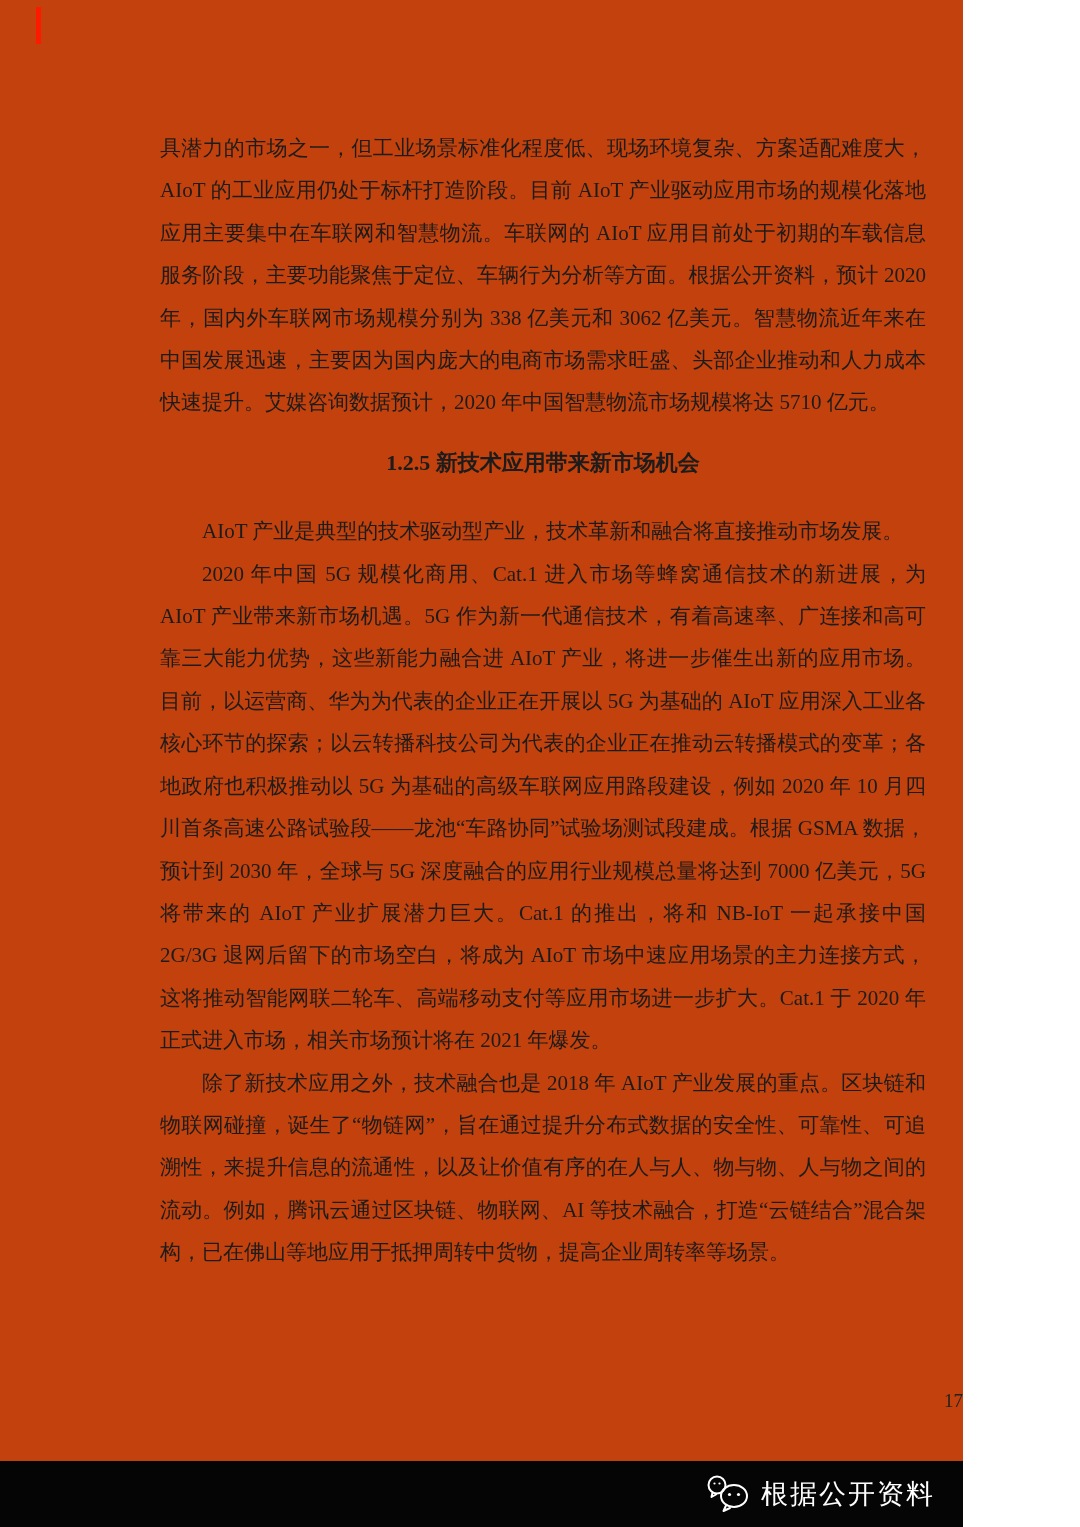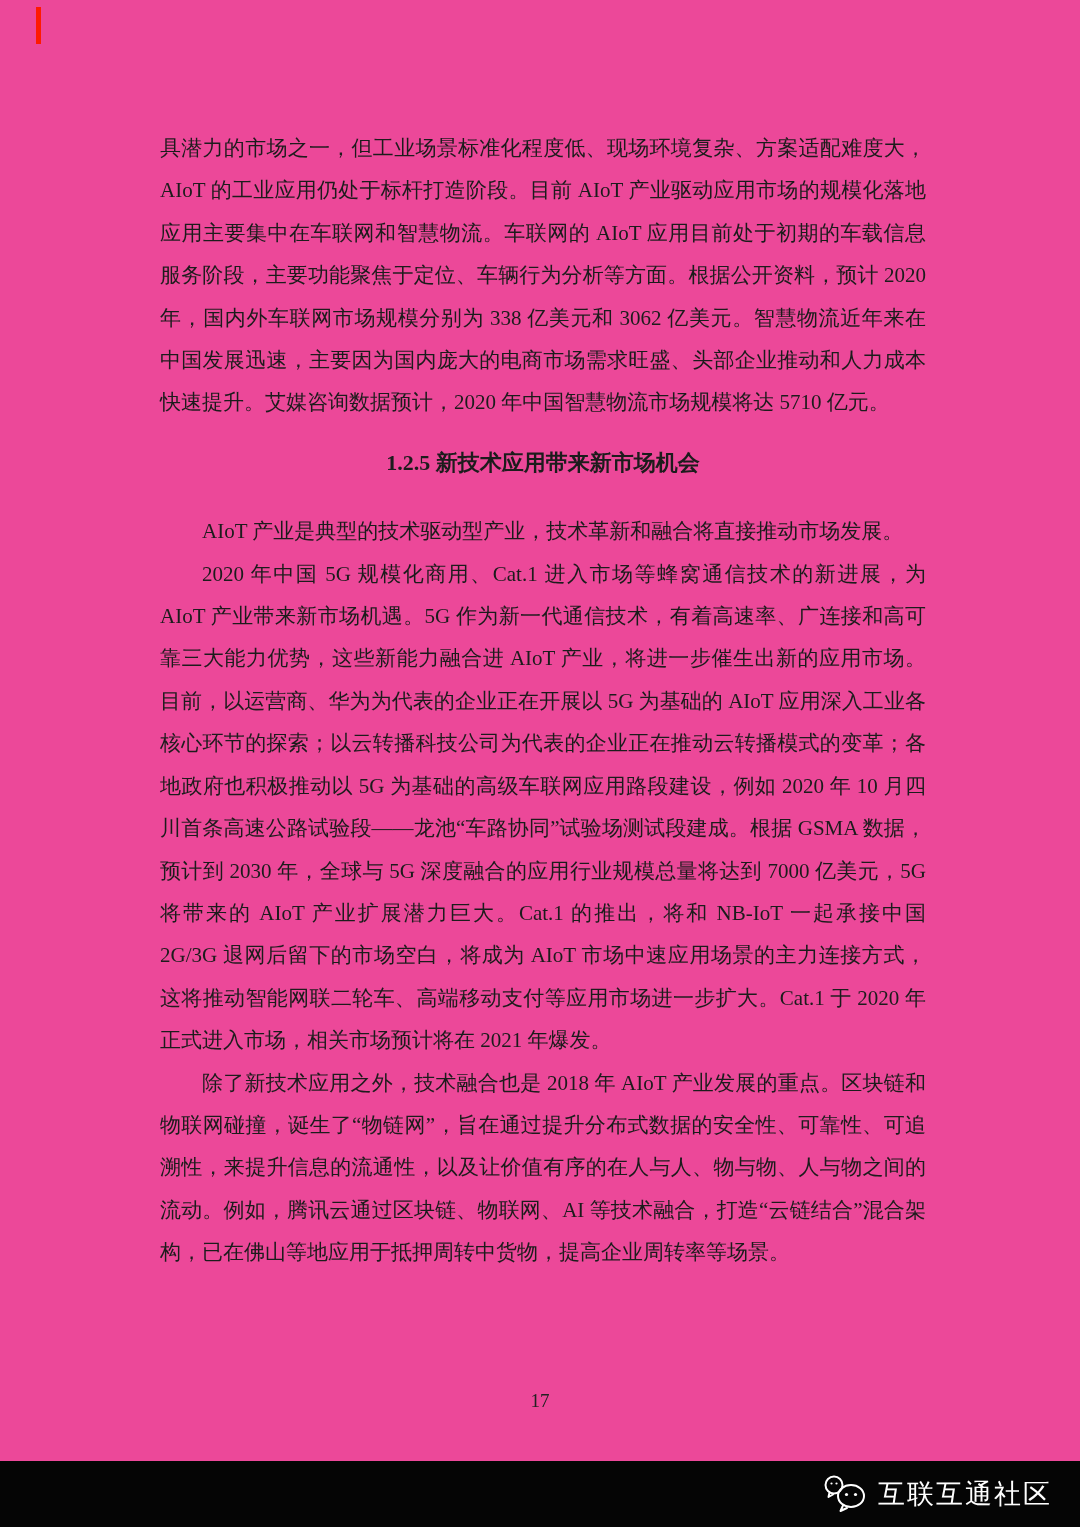--- a/index.html
+++ b/index.html
@@ -3,22 +3,22 @@
 <meta charset="utf-8">
 <style>
   html, body { margin: 0; padding: 0; }
   body {
     width: 1080px; height: 1527px;
     background: #ffffff;
     font-family: "Liberation Serif", "DejaVu Serif", serif;
   }
   .page {
     position: relative;
-    width: 1080px; height: 1527px;
-    background: #ec4899;
+    width: 963px; height: 1527px;
+    background: #c2410c;
     overflow: hidden;
   }
   .red-mark {
     position: absolute;
     left: 36px; top: 7px;
     width: 5px; height: 37px;
   }
   .content {
     position: absolute;
     left: 160px; top: 127px;
@@ -34,21 +34,21 @@
   .section-heading {
     font-weight: bold;
     font-size: 22px;
     margin: 18px 0 26px 0 !important;
     text-align: center;
   }
   .page-number {
     position: absolute;
     left: 0; top: 1390px;
     width: 100%;
-    text-align: center;
+    text-align: right;
     font-size: 19px;
     color: #222222;
   }
   .footer-bar {
     position: absolute;
     left: 0; bottom: 0;
     width: 100%; height: 66px;
     display: flex;
     align-items: center;
     justify-content: flex-end;
@@ -102,17 +102,17 @@
             <path d="M21 31.5 L18.5 37 L25 34"></path>
           </g>
           <g fill="#ffffff">
             <circle cx="24.5" cy="20.5" r="1.6"></circle>
             <circle cx="33.5" cy="20.5" r="1.6"></circle>
             <circle cx="9.5" cy="9.5" r="1.1"></circle>
             <circle cx="14.5" cy="9.5" r="1.1"></circle>
           </g>
         </svg>
       </span>
-      <span class="brand-name">互联互通社区</span>
+      <span class="brand-name">根据公开资料</span>
     </div>
   </div>
 
 </div>
 
 </body></html>

